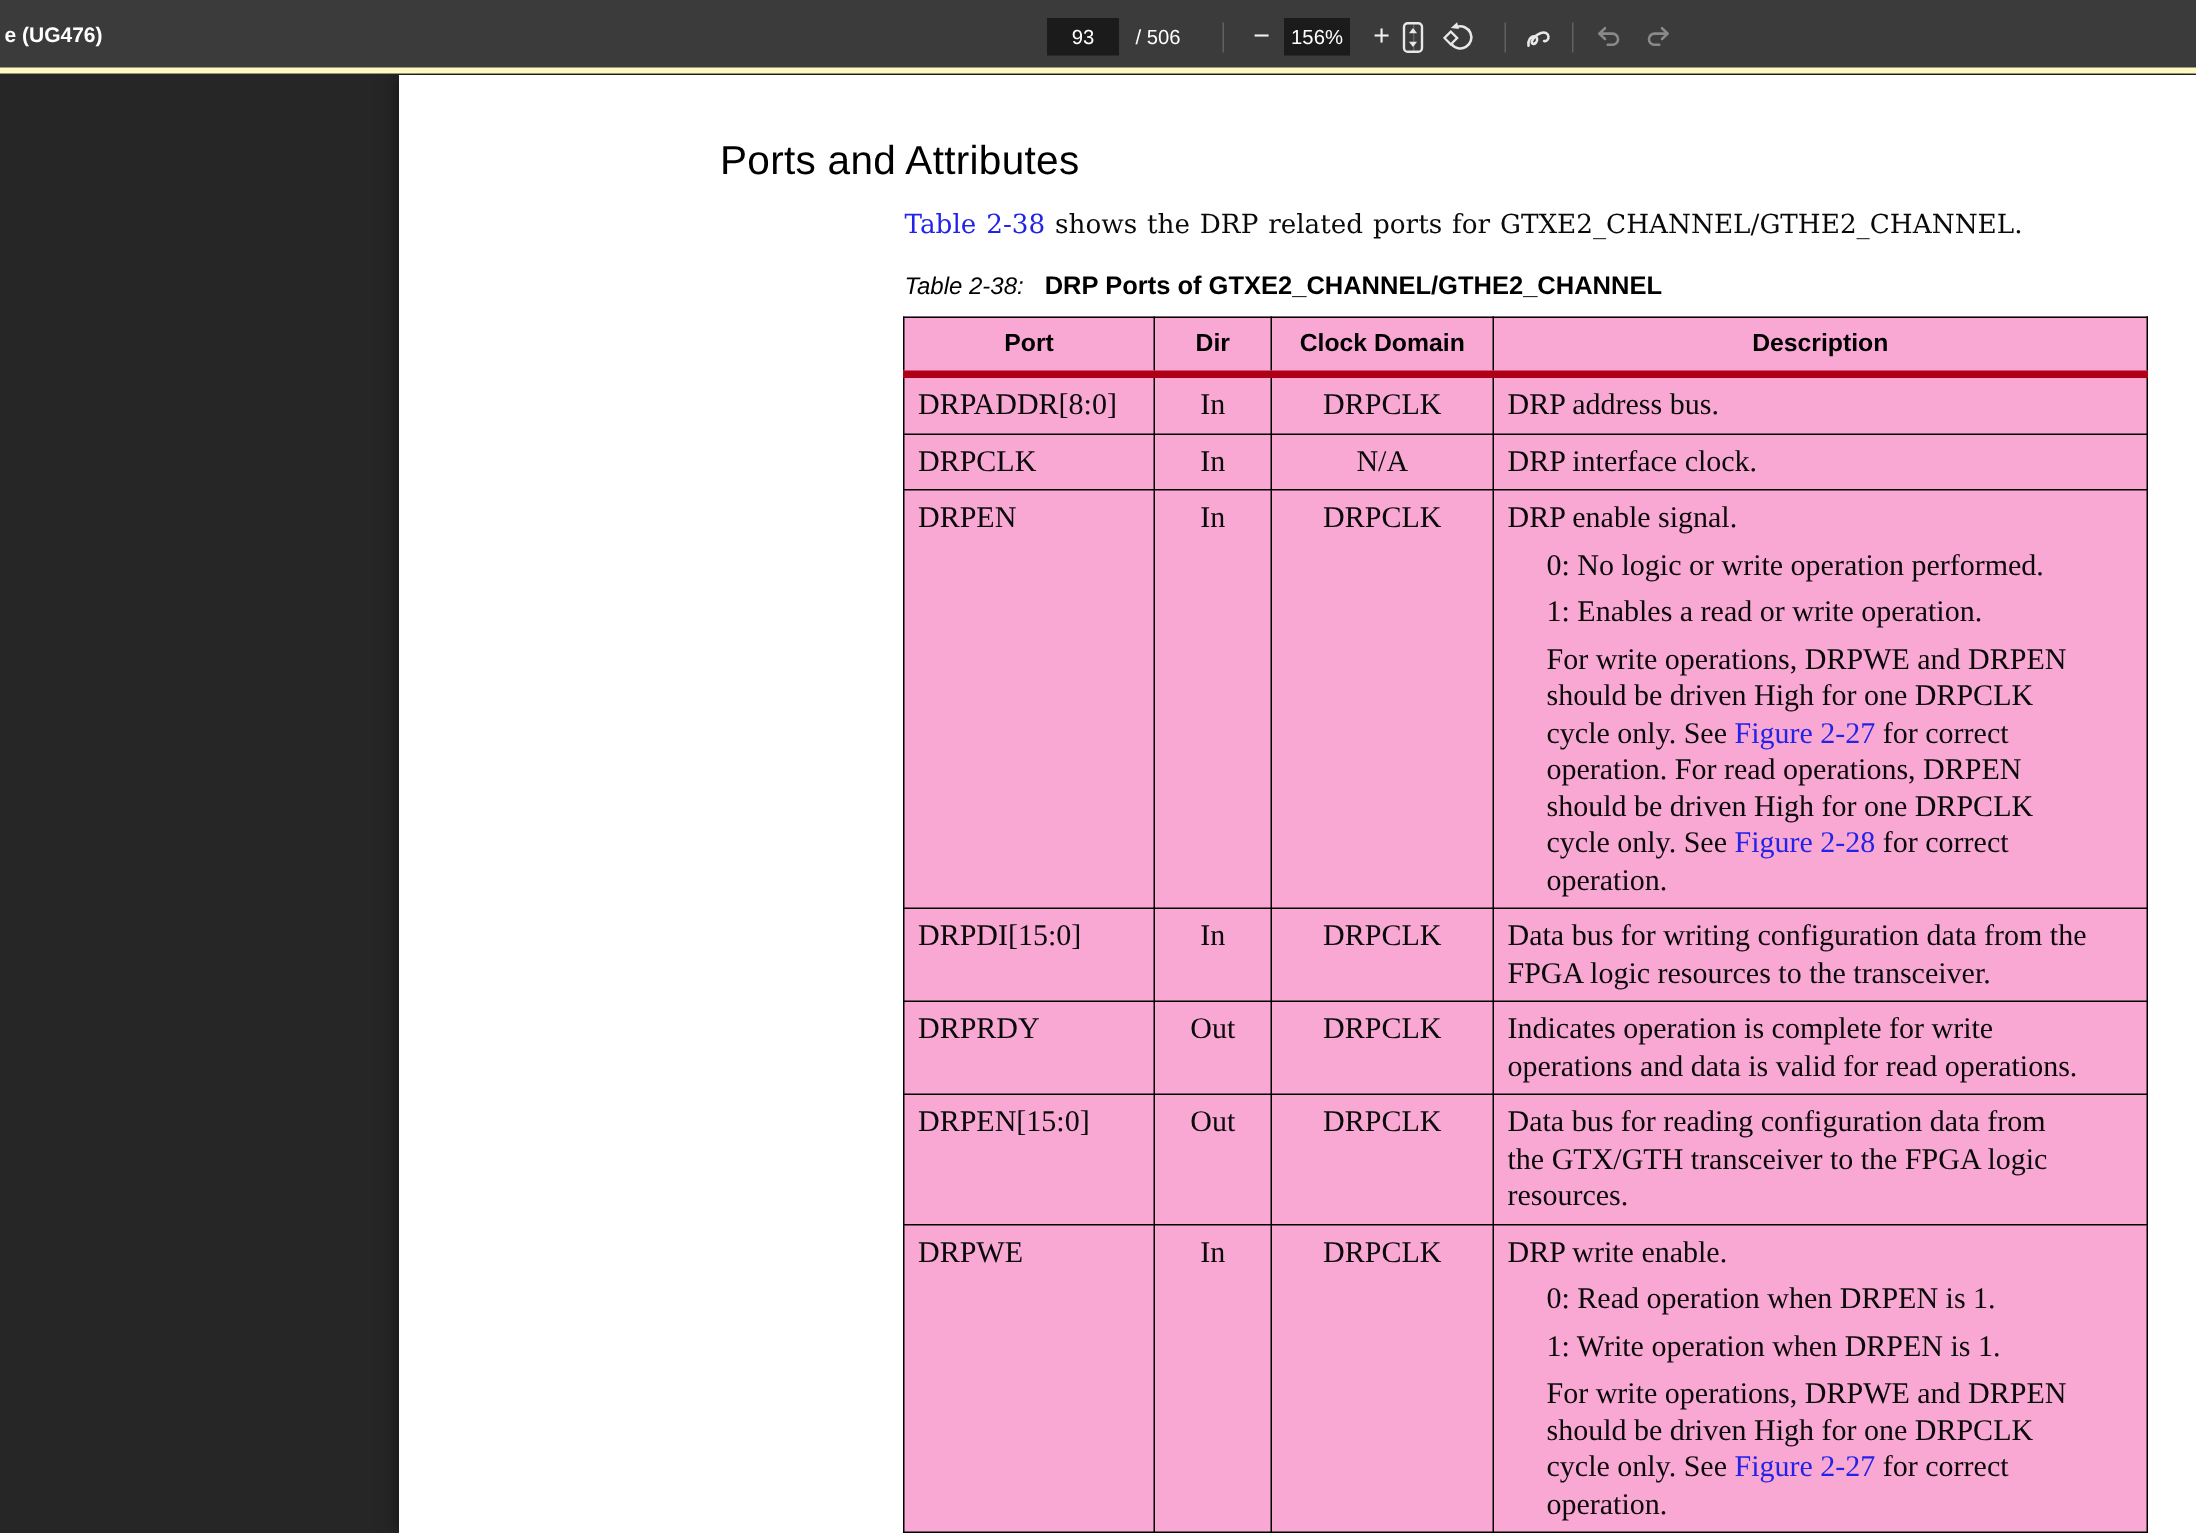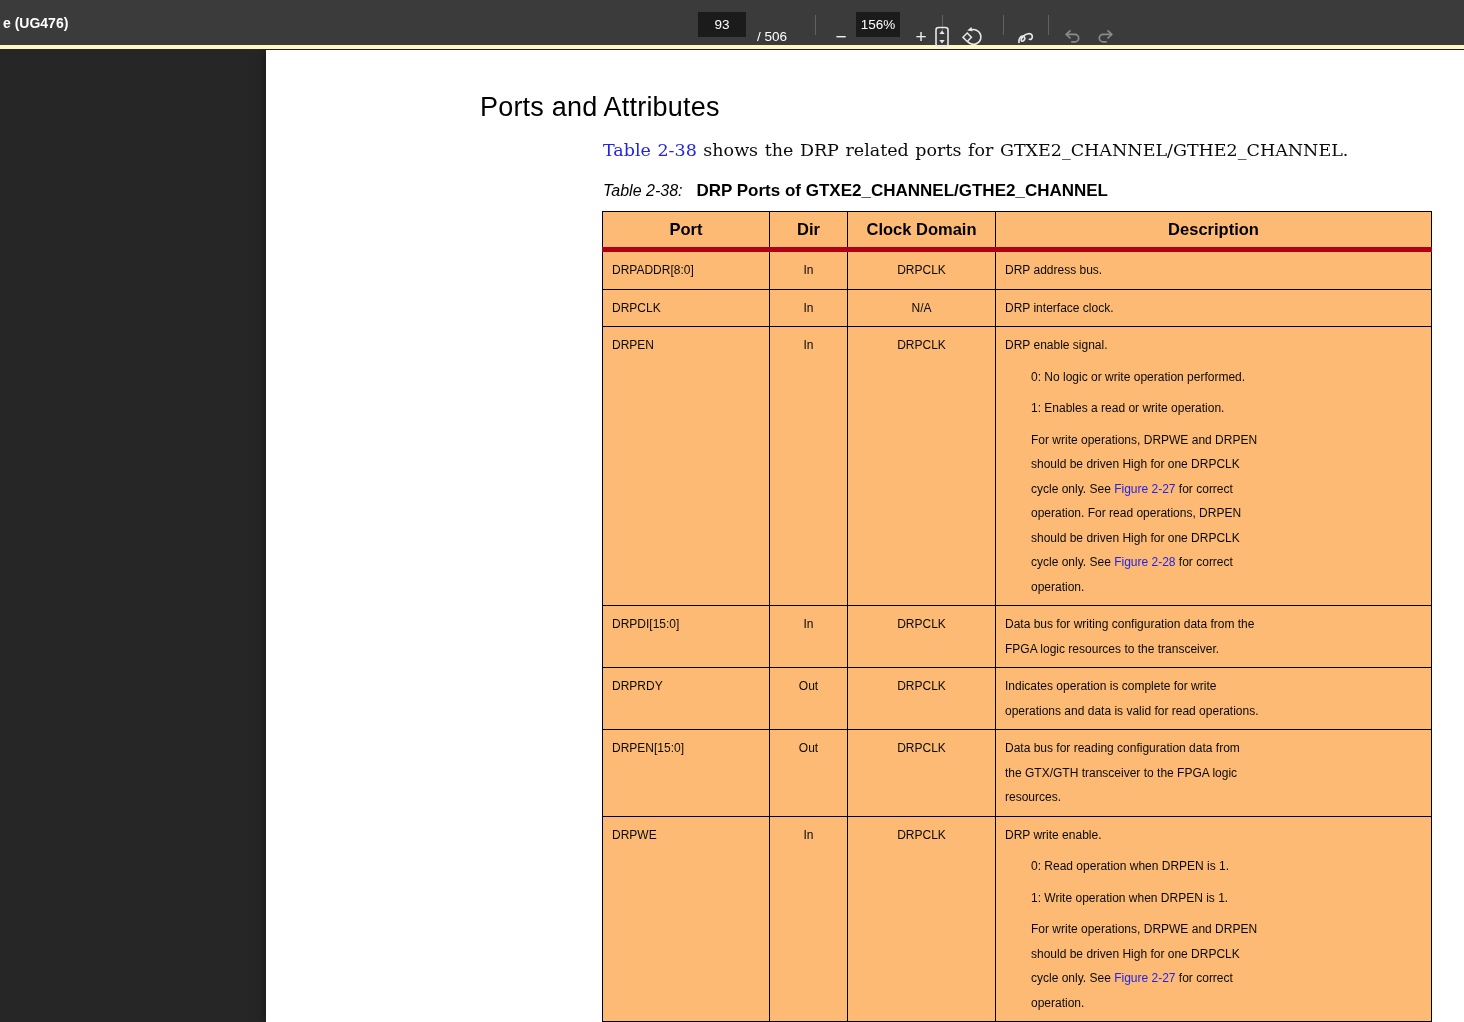--- a/index.html
+++ b/index.html
@@ -10,21 +10,21 @@
     --link:#2323e6;
   }
   *{margin:0;padding:0;box-sizing:border-box;}
   html,body{width:1464px;height:1022px;overflow:hidden;background:var(--viewer-bg);
     font-family:"Liberation Sans",sans-serif;}
   
   .toolbar{position:absolute;left:0;top:0;width:1464px;height:49px;background:var(--toolbar-bg);
     border-bottom:4px solid #fef9c3;z-index:5;}
   .doc-title{position:absolute;left:3px;top:50%;transform:translateY(-50%);
     color:#ffffff;font-size:14px;font-weight:bold;white-space:nowrap;}
-  .tb-item{position:absolute;top:12px;height:49px;display:flex;align-items:center;color:#e8e8e8;}
+  .tb-item{position:absolute;top:0;height:49px;display:flex;align-items:center;color:#e8e8e8;}
   .tb-box{background:var(--field-bg);color:#fff;font-size:13.5px;display:flex;
     align-items:center;justify-content:center;height:25px;top:12px;}
   .pagebox{left:698px;width:48px;}
   .pagetotal{left:757px;color:#fff;font-size:13.5px;}
   .sep{position:absolute;top:15px;width:1px;height:20px;background:#616161;}
   .glyphbtn{font-size:19px;color:#efefef;cursor:default;justify-content:center;}
   .minus{left:832px;width:18px;}
   .zoombox{left:856px;width:44px;}
   .plus{left:912px;width:18px;}
   .iconbtn{justify-content:center;}
@@ -35,26 +35,26 @@
   .page{position:absolute;left:266px;top:0;width:1198px;height:972px;background:#ffffff;
     box-shadow:0 0 12px rgba(0,0,0,0.5);}
   .heading{position:absolute;left:214px;top:42px;font-size:27px;font-weight:500;
     color:#000;letter-spacing:0.2px;}
   .intro{position:absolute;left:337px;top:90px;font-family:"DejaVu Serif",serif;
     font-size:17.5px;color:#0a0a0a;word-spacing:1px;white-space:nowrap;}
   .caption{position:absolute;left:337px;top:131px;white-space:nowrap;color:#000;}
   .caption .cap-label{font-style:italic;font-size:16px;}
   .caption .cap-title{font-weight:bold;font-size:17px;margin-left:14px;}
   .tablewrap{position:absolute;left:336px;top:161px;}
-  table{border-collapse:collapse;table-layout:fixed;width:829px;background:#fdba74;}
+  table{border-collapse:collapse;table-layout:fixed;width:829px;background:#f9a8d4;}
   col.c1{width:167px;}col.c2{width:78px;}col.c3{width:148px;}col.c4{width:436px;}
   th{border:1px solid #000;border-bottom:5px solid var(--red);
     font-size:16.5px;font-weight:bold;color:#000;text-align:center;padding:8px 0;}
-  td{border:1px solid #000;vertical-align:top;font-family:Liberation Sans, sans-serif;
-    font-size:12px;line-height:24.5px;color:#0a0a0a;}
+  td{border:1px solid #000;vertical-align:top;font-family:Liberation Serif, serif;
+    font-size:20px;line-height:24.5px;color:#0a0a0a;}
   td.c-port{padding:6px 4px 6px 9px;}
   td.c-dir,td.c-clock{padding:6px 0;text-align:center;}
   td.c-desc{padding:6px 6px 6px 9px;}
   .para + .para{margin-top:7px;}
   .para.ind{margin-left:26px;}
   .link{color:var(--link);cursor:pointer;}
 </style>
 </head>
 <body>
 

